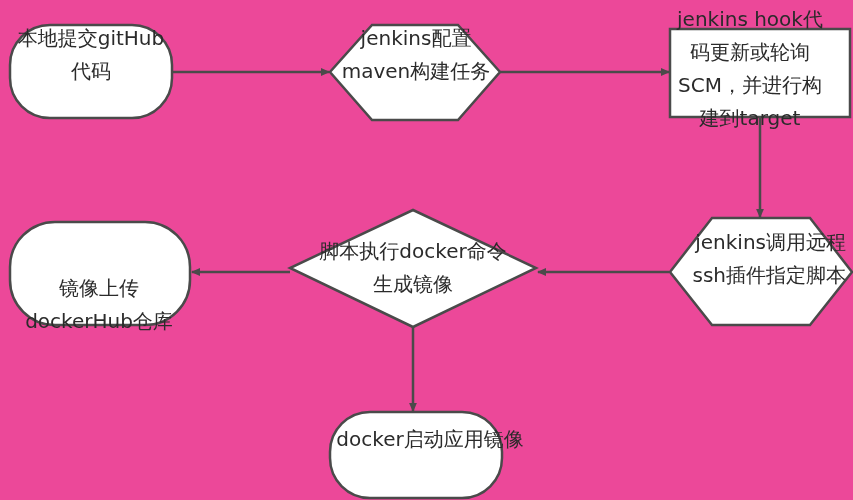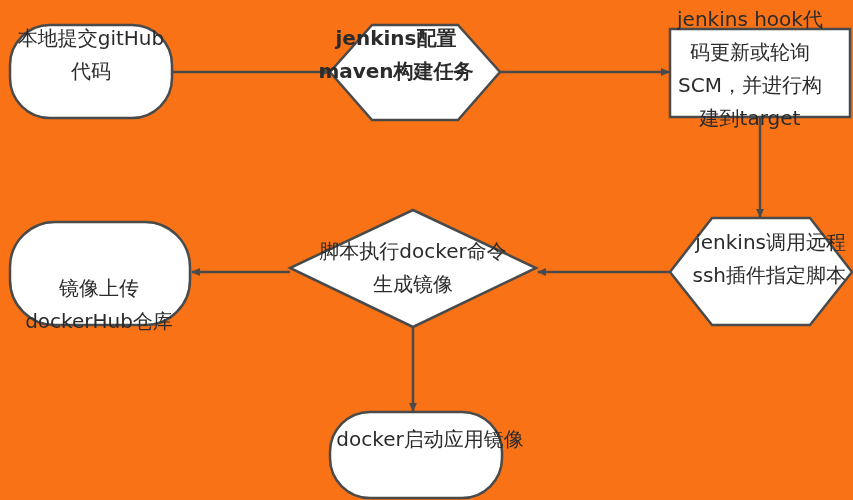--- a/index.html
+++ b/index.html
@@ -4,21 +4,21 @@
 <style>
   html, body {
     margin: 0;
     padding: 0;
     background: #ffffff;
   }
   #canvas {
     position: relative;
     width: 853px;
     height: 500px;
-    background: #f97316;
+    background: #ec4899;
     overflow: hidden;
     font-family: "DejaVu Sans", "Liberation Sans", sans-serif;
   }
   .shape-svg {
     position: absolute;
     top: 0;
     left: 0;
     width: 853px;
     height: 500px;
     pointer-events: none;
@@ -27,21 +27,21 @@
     position: absolute;
     text-align: center;
     color: #2b2b2b;
     font-size: 20px;
     line-height: 33px;
     letter-spacing: 0px;
     white-space: normal;
     word-break: break-word;
   }
   .lbl-local   { left: 14px;  top: 22px;  width: 154px; }
-  .lbl-hex1    { left: 318px; top: 22px;  width: 156px; font-weight: bold; }
+  .lbl-hex1    { left: 338px; top: 22px;  width: 156px; }
   .lbl-rect    { left: 672px; top: 3px;   width: 156px; }
   .lbl-hex2    { left: 674px; top: 226px; width: 172px; text-align: right; }
   .lbl-diamond { left: 318px; top: 235px; width: 190px; }
   .lbl-upload  { left: 16px;  top: 232px; width: 166px; margin-top: 40px; }
   .lbl-bottom  { left: 336px; top: 423px; width: 188px; }
 </style>
 </head>
 <body>
 
 <div id="canvas">

